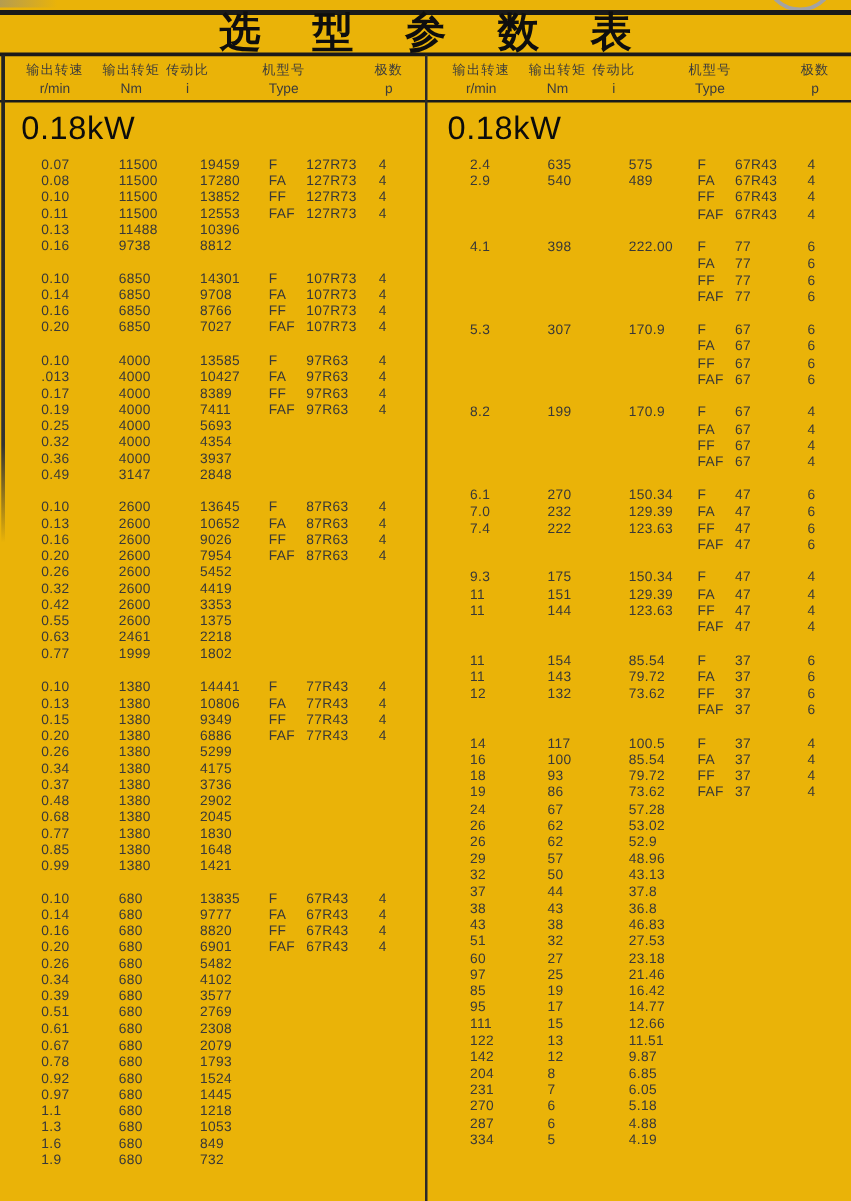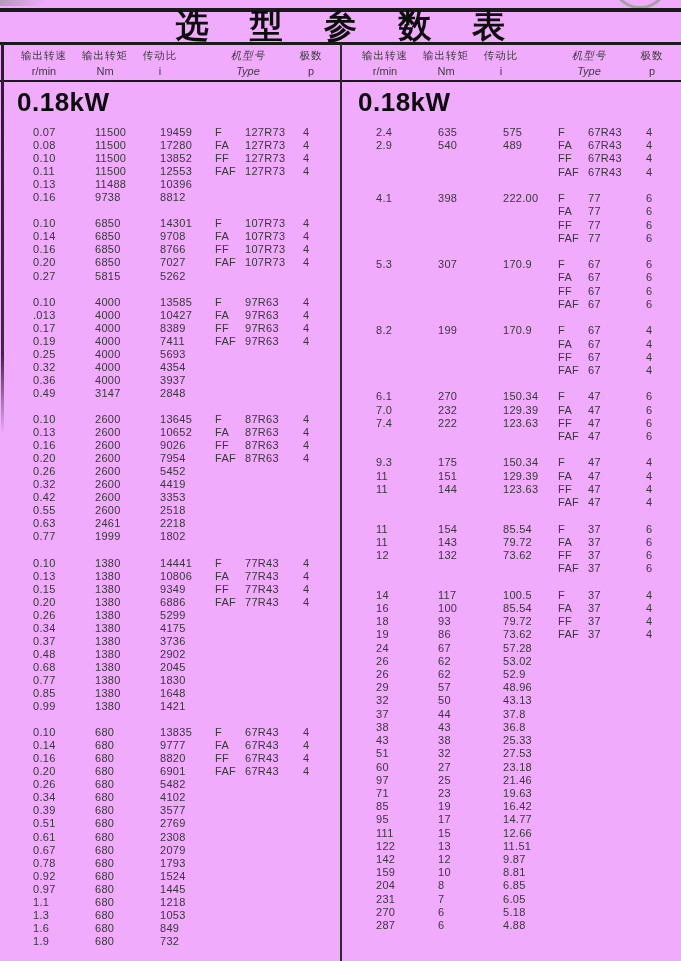--- a/index.html
+++ b/index.html
@@ -1,18 +1,18 @@
 <!DOCTYPE html>
 <html><head>
 <meta charset="utf-8">
 <style>
   html,body{margin:0;padding:0;background:#ffffff;}
   .page{
     position:relative;width:681px;height:961px;overflow:hidden;
-    background:#f0abfc;color:#383838;
+    background:#eab308;color:#383838;
     font-family:"Liberation Sans","DejaVu Sans",sans-serif;
   }
   
   .rule{position:absolute;left:0;right:0;background:#1a1a1a;}
   .rule-top{top:8px;height:3.5px;}
   .rule-title{top:42px;height:2.5px;}
   .rule-header{top:80px;height:2px;}
   .v-divider{position:absolute;left:340px;top:44px;bottom:0;width:2px;background:#2a2a2a;}
   .edge-left{
     position:absolute;left:1px;top:44px;height:390px;width:2.5px;
@@ -31,30 +31,30 @@
   .title{
     position:absolute;top:10px;left:0;right:0;margin:0;
     text-align:center;font-size:33px;font-weight:bold;color:#0e0e0e;
     letter-spacing:16px;padding-left:16px;line-height:32px;
   }
   
   .hdr{position:absolute;top:49px;width:289px;height:30px;}
   .hdr-left{left:0;}
   .hdr-right{left:341px;}
   .hcell{position:absolute;width:64px;text-align:center;}
-  .hc0{left:12px;}.hc1{left:73px;}.hc2{left:128px;}.hc3{left:216px;font-style:italic;}.hc4{left:279px;}
+  .hc0{left:12px;}.hc1{left:73px;}.hc2{left:118px;}.hc3{left:195px;}.hc4{left:279px;}
   .hzh{display:block;font-size:10.5px;letter-spacing:1px;color:#3c3c3c;}
   .hen{display:block;font-size:11px;margin-top:2px;color:#3c3c3c;}
   
   .pane{position:absolute;top:0;width:341px;height:961px;--rh:13.05px;--pad:33px;}
   .pane-left{left:0;}
   .pane-right{left:341px;--rh:13.22px;--pad:35px;}
   .power{
     position:absolute;top:87px;left:17px;
-    font-size:26px;font-weight:bold;color:#0c0c0c;letter-spacing:0.5px;
+    font-size:26px;font-weight:normal;color:#0c0c0c;letter-spacing:0.5px;
   }
   .data{position:absolute;top:126px;left:0;right:0;}
   .block{margin-bottom:var(--rh);}
   .row{
     display:grid;grid-template-columns:62px 65px 55px 30px 58px 1fr;
     padding-left:var(--pad);height:var(--rh);line-height:var(--rh);
     font-size:11px;letter-spacing:0.3px;white-space:nowrap;
   }
   .row span{overflow:visible;}
 </style>
@@ -199,28 +199,20 @@
             <span>4</span>
           </div>
           <div class="row">
             <span>0.20</span>
             <span>6850</span>
             <span>7027</span>
             <span>FAF</span>
             <span>107R73</span>
             <span>4</span>
           </div>
-          <div class="row">
-            <span>0.27</span>
-            <span>5815</span>
-            <span>5262</span>
-            <span></span>
-            <span></span>
-            <span></span>
-          </div>
         </div>
         <div class="block">
           <div class="row">
             <span>0.10</span>
             <span>4000</span>
             <span>13585</span>
             <span>F</span>
             <span>97R63</span>
             <span>4</span>
           </div>
@@ -334,21 +326,21 @@
             <span>0.42</span>
             <span>2600</span>
             <span>3353</span>
             <span></span>
             <span></span>
             <span></span>
           </div>
           <div class="row">
             <span>0.55</span>
             <span>2600</span>
-            <span>2518</span>
+            <span>1375</span>
             <span></span>
             <span></span>
             <span></span>
           </div>
           <div class="row">
             <span>0.63</span>
             <span>2461</span>
             <span>2218</span>
             <span></span>
             <span></span>
@@ -928,21 +920,21 @@
             <span>38</span>
             <span>43</span>
             <span>36.8</span>
             <span></span>
             <span></span>
             <span></span>
           </div>
           <div class="row">
             <span>43</span>
             <span>38</span>
-            <span>25.33</span>
+            <span>46.83</span>
             <span></span>
             <span></span>
             <span></span>
           </div>
           <div class="row">
             <span>51</span>
             <span>32</span>
             <span>27.53</span>
             <span></span>
             <span></span>
@@ -958,28 +950,20 @@
           </div>
           <div class="row">
             <span>97</span>
             <span>25</span>
             <span>21.46</span>
             <span></span>
             <span></span>
             <span></span>
           </div>
           <div class="row">
-            <span>71</span>
-            <span>23</span>
-            <span>19.63</span>
-            <span></span>
-            <span></span>
-            <span></span>
-          </div>
-          <div class="row">
             <span>85</span>
             <span>19</span>
             <span>16.42</span>
             <span></span>
             <span></span>
             <span></span>
           </div>
           <div class="row">
             <span>95</span>
             <span>17</span>
@@ -1006,28 +990,20 @@
           </div>
           <div class="row">
             <span>142</span>
             <span>12</span>
             <span>9.87</span>
             <span></span>
             <span></span>
             <span></span>
           </div>
           <div class="row">
-            <span>159</span>
-            <span>10</span>
-            <span>8.81</span>
-            <span></span>
-            <span></span>
-            <span></span>
-          </div>
-          <div class="row">
             <span>204</span>
             <span>8</span>
             <span>6.85</span>
             <span></span>
             <span></span>
             <span></span>
           </div>
           <div class="row">
             <span>231</span>
             <span>7</span>
@@ -1041,20 +1017,28 @@
             <span>6</span>
             <span>5.18</span>
             <span></span>
             <span></span>
             <span></span>
           </div>
           <div class="row">
             <span>287</span>
             <span>6</span>
             <span>4.88</span>
+            <span></span>
+            <span></span>
+            <span></span>
+          </div>
+          <div class="row">
+            <span>334</span>
+            <span>5</span>
+            <span>4.19</span>
             <span></span>
             <span></span>
             <span></span>
           </div>
         </div>
       </div>
   </div>
 
 </div>
 

